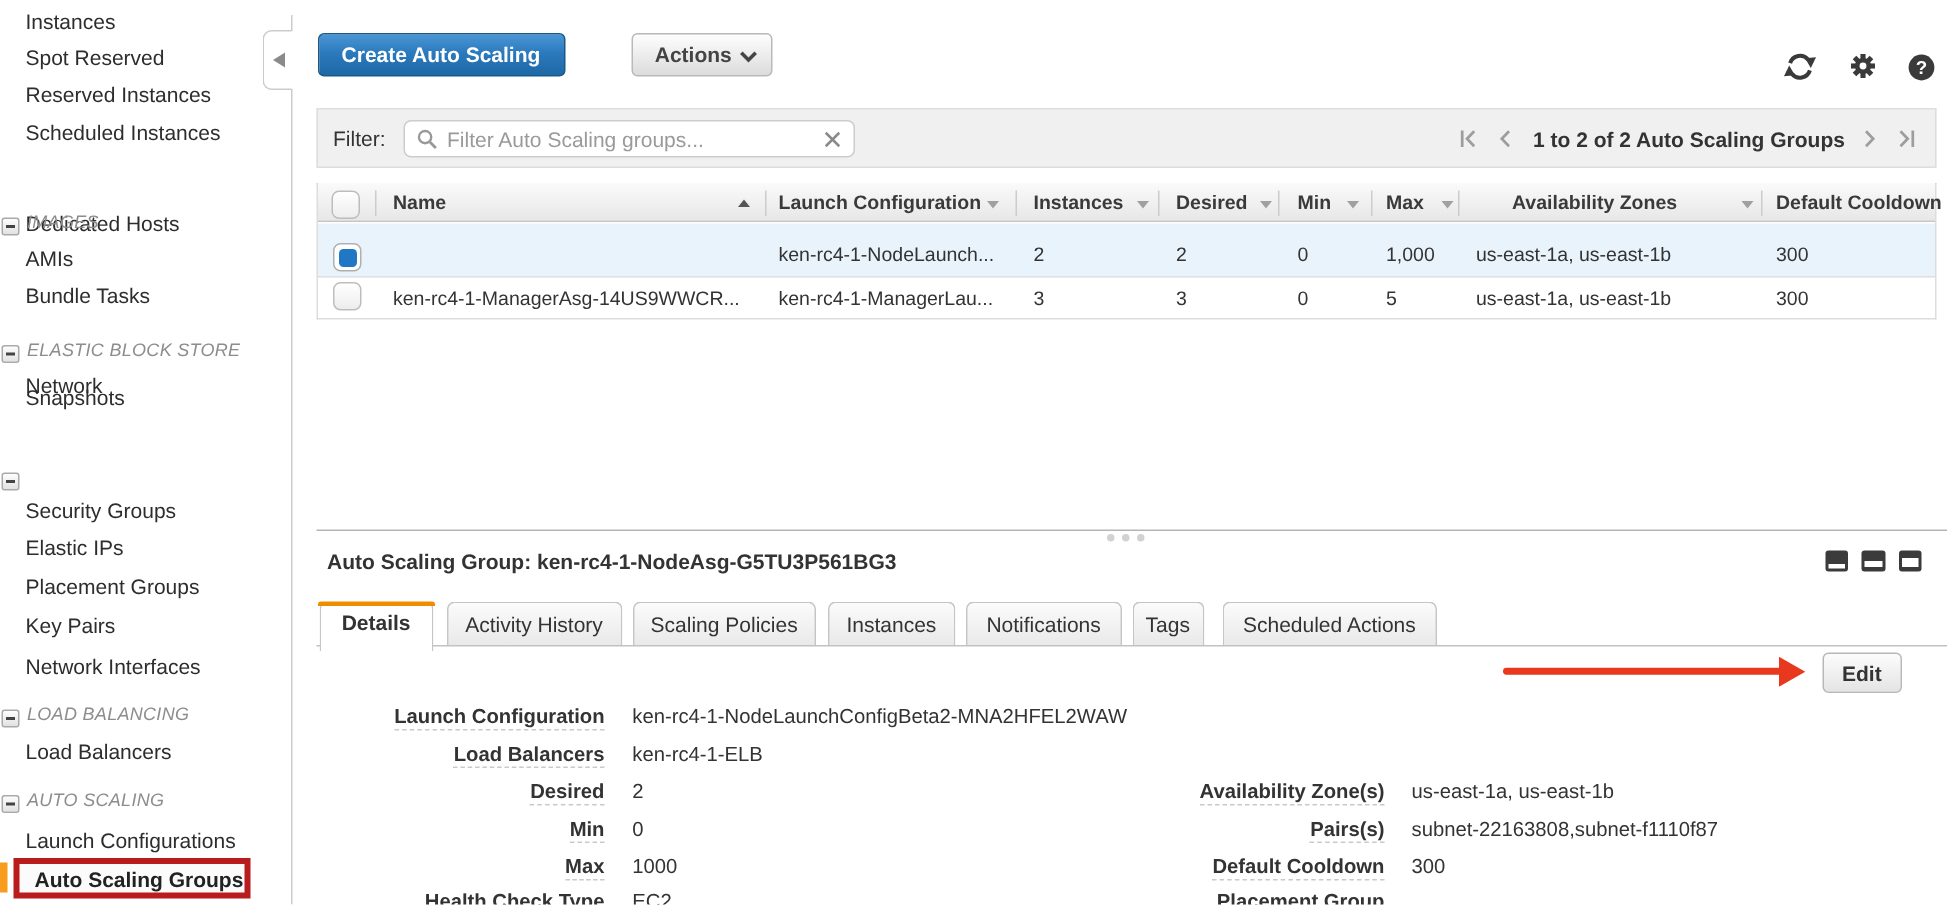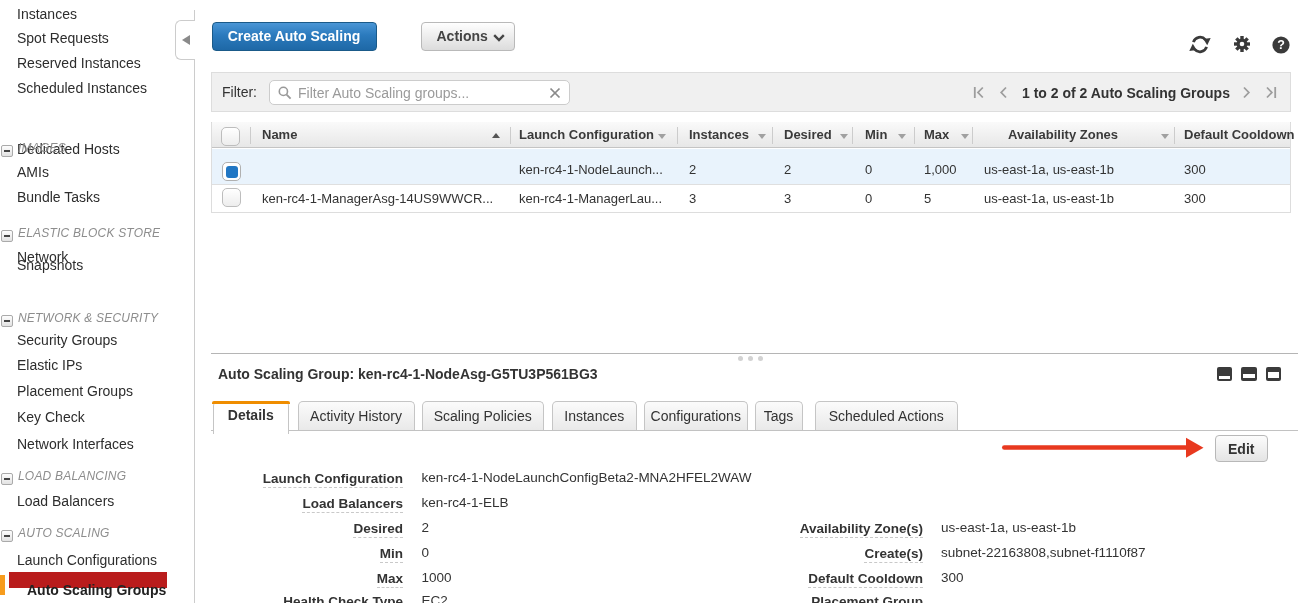--- a/index.html
+++ b/index.html
@@ -21,53 +21,52 @@
   .dlrow { position:absolute; height:20px; line-height:16px; text-align:right; }
   .dval { position:absolute; height:20px; line-height:16px; font-size:13.5px; color:#333; white-space:nowrap; }
   .picon { position:absolute; top:366.5px; width:15.5px; height:14px; background:#3b3b3b; border-radius:2px; }
   .picon .w { position:absolute; left:2px; width:11.5px; background:#fff; }
 </style>
 </head>
 <body>
 <div id="page">
 
   <div class="nav" style="top:1.5px;">Instances</div>
-  <div class="nav" style="top:25.5px;">Spot Requests</div>
+  <div class="nav" style="top:25.5px;">Spot Reserved</div>
   <div class="nav" style="top:51px;">Reserved Instances</div>
   <div class="nav" style="top:76px;">Scheduled Instances</div>
   <div class="nav" style="top:101px;margin-top:36px;">Dedicated Hosts</div>
 
   <div class="nhd" style="top:135.5px;">IMAGES</div>
     <div class="mbox" style="top:145px;"></div>
   <div class="nav" style="top:160px;">AMIs</div>
   <div class="nav" style="top:185px;">Bundle Tasks</div>
 
   <div class="nhd" style="top:220.5px;">ELASTIC BLOCK STORE</div>
     <div class="mbox" style="top:230px;"></div>
   <div class="nav" style="top:245px;">Network</div>
   <div class="nav" style="top:253px;">Snapshots</div>
 
-  <div class="nhd" style="top:305.5px;">NETWORK &amp; SECURITY</div>
     <div class="mbox" style="top:315px;"></div>
   <div class="nav" style="top:327.5px;">Security Groups</div>
   <div class="nav" style="top:353px;">Elastic IPs</div>
   <div class="nav" style="top:379px;">Placement Groups</div>
-  <div class="nav" style="top:405px;">Key Check</div>
+  <div class="nav" style="top:405px;">Key Pairs</div>
   <div class="nav" style="top:432px;">Network Interfaces</div>
 
   <div class="nhd" style="top:464px;">LOAD BALANCING</div>
     <div class="mbox" style="top:473px;"></div>
   <div class="nav" style="top:489px;">Load Balancers</div>
 
   <div class="nhd" style="top:520.5px;">AUTO SCALING</div>
     <div class="mbox" style="top:530px;"></div>
   <div class="nav" style="top:548px;">Launch Configurations</div>
 
   <div class="abs" style="left:0; top:574.5px; width:4.5px; height:20.5px; background:#f79c1d;"></div>
-  <div class="abs" style="left:9px; top:571.5px; width:157.5px; height:16px; border:8px solid #b91c1c; background:#fbfbfb;">
+  <div class="abs" style="left:9px; top:571.5px; width:157.5px; height:27px; border:4px solid #b91c1c; background:#fbfbfb;">
     <div style="padding-left:10px; line-height:20px; font-size:14px; font-weight:bold; color:#222; white-space:nowrap;">Auto Scaling Groups</div>
   </div>
 
   <div class="abs" style="left:194px; top:10px; width:1px; height:593px; background:#ccc;"></div>
   <div class="abs" style="left:175px; top:20px; width:20px; height:39.5px; background:#fff; border:1px solid #ccc; border-right:none; border-radius:6px 0 0 6px;">
     <div style="position:absolute; left:6px; top:14px; width:0; height:0; border-top:5.5px solid transparent; border-bottom:5.5px solid transparent; border-right:8px solid #8a8a8a;"></div>
   </div>
   <div class="abs" style="left:194px; top:21px; width:1.5px; height:37.5px; background:#fff;"></div>
 
   <div class="abs" style="left:211.5px; top:21.5px; width:165px; height:29px; border-radius:4px; background:linear-gradient(#4a96d6 0%,#2b7abd 45%,#1e68a6 100%); border:1px solid #1a5a89; color:#fff; font-weight:bold; font-size:14px; text-align:center; line-height:27px;">Create Auto Scaling group</div>
@@ -191,21 +190,21 @@
       <div class="w" style="top:7px; height:4.5px;"></div>
     </div>
   <div class="picon" style="left:1265.5px;">
       <div class="w" style="top:5px; height:6.5px;"></div>
     </div>
 
   <div class="abs" style="left:210.5px; top:430px; width:1087.5px; height:1px; background:#c2c2c2;"></div>
   <div class="tab" style="left:297.5px; width:117px;">Activity History</div>
   <div class="tab" style="left:421.5px; width:122.5px;">Scaling Policies</div>
   <div class="tab" style="left:551.5px; width:85.5px;">Instances</div>
-  <div class="tab" style="left:643.5px; width:104.5px;">Configurations</div>
+  <div class="tab" style="left:643.5px; width:104.5px;">Notifications</div>
   <div class="tab" style="left:754.5px; width:48px;">Tags</div>
   <div class="tab" style="left:815px; width:142.5px;">Scheduled Actions</div>
   <div class="tab" style="left:212.5px; width:76.5px; height:33px; background:#fff; font-weight:bold; border-top:none;">Details</div>
   <div class="abs" style="left:212px; top:400.5px; width:77.5px; height:3px; background:#ef8d00; border-radius:2px 2px 0 0;"></div>
 
   <div class="abs" style="left:1214.5px; top:434.5px; width:53.5px; height:27.5px; border-radius:4px; border:1px solid #b8b8b8; background:linear-gradient(#fcfcfc,#e4e4e4); font-size:14px; font-weight:bold; color:#333; text-align:center; line-height:26px;">Edit</div>
   <svg class="abs" style="left:1000px; top:435px;" width="205" height="26" viewBox="0 0 205 26">
     <rect x="2" y="10.2" width="186" height="4.6" rx="2.3" fill="#e8391f"></rect>
     <polygon points="186,2.8 186,22.8 203.5,12.8" fill="#e8391f"></polygon>
   </svg>
@@ -218,19 +217,19 @@
   <div class="dval" style="left:421.5px; top:520px;">2</div>
   <div class="dlrow" style="left:210px; width:193px; top:545px;"><span class="dlabel">Min</span></div>
   <div class="dval" style="left:421.5px; top:545px;">0</div>
   <div class="dlrow" style="left:210px; width:193px; top:570px;"><span class="dlabel">Max</span></div>
   <div class="dval" style="left:421.5px; top:570px;">1000</div>
   <div class="dlrow" style="left:210px; width:193px; top:593px;"><span class="dlabel">Health Check Type</span></div>
   <div class="dval" style="left:421.5px; top:593px;">EC2</div>
 
   <div class="dlrow" style="left:730px; width:193px; top:520px;"><span class="dlabel">Availability Zone(s)</span></div>
   <div class="dval" style="left:941px; top:520px;">us-east-1a, us-east-1b</div>
-  <div class="dlrow" style="left:730px; width:193px; top:545px;"><span class="dlabel">Create(s)</span></div>
+  <div class="dlrow" style="left:730px; width:193px; top:545px;"><span class="dlabel">Pairs(s)</span></div>
   <div class="dval" style="left:941px; top:545px;">subnet-22163808,subnet-f1110f87</div>
   <div class="dlrow" style="left:730px; width:193px; top:570px;"><span class="dlabel">Default Cooldown</span></div>
   <div class="dval" style="left:941px; top:570px;">300</div>
   <div class="dlrow" style="left:730px; width:193px; top:593px;"><span class="dlabel">Placement Group</span></div>
 
 </div>
 
 </body></html>

